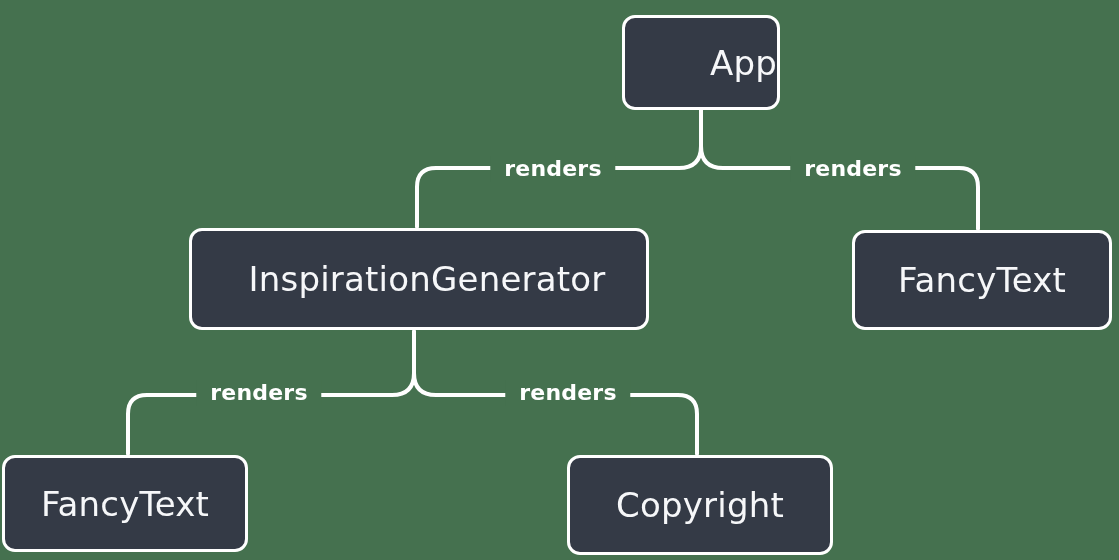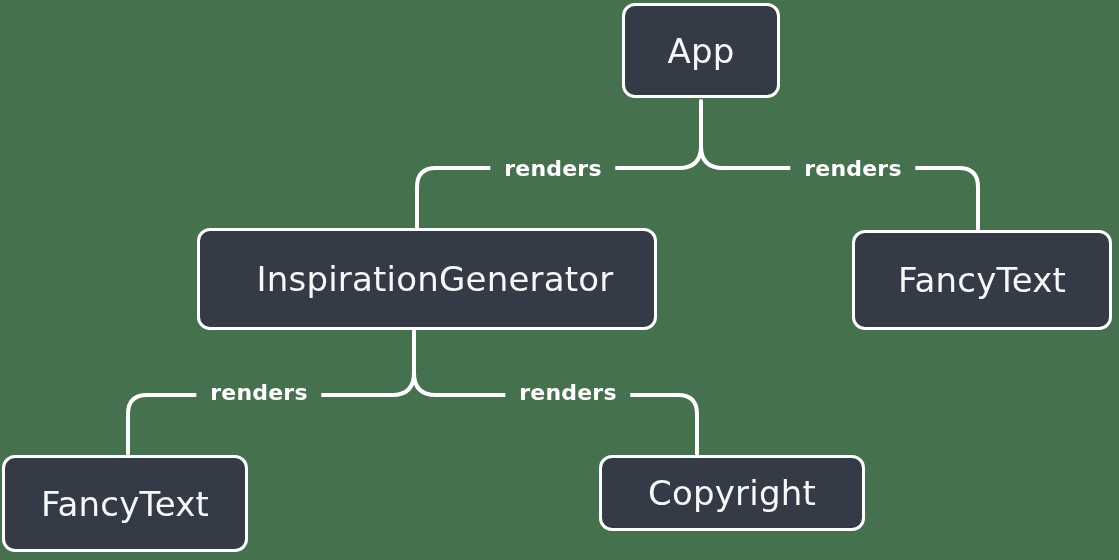--- a/index.html
+++ b/index.html
@@ -71,37 +71,37 @@
 
     <path d="M701 101 L701 146 Q701 168 679 168 L436 168 Q417 168 417 187 L417 227"></path>
 
     <path d="M701 146 Q701 168 723 168 L959 168 Q978 168 978 187 L978 229"></path>
 
     <path d="M414 331 L414 373 Q414 395 392 395 L147 395 Q128 395 128 414 L128 454"></path>
 
     <path d="M414 373 Q414 395 436 395 L678 395 Q697 395 697 414 L697 454"></path>
   </svg>
 
-  <div class="node" style="left:622px; top:3px; width:158px; height:95px;">
+  <div class="node" style="left:622px; top:15px; width:158px; height:95px;justify-content:flex-end;">
     <span>App</span>
   </div>
 
-  <div class="node" style="left:197px; top:228px; width:460px; height:102px;padding-left:16px;">
+  <div class="node" style="left:189px; top:228px; width:460px; height:102px;padding-left:16px;">
     <span>InspirationGenerator</span>
   </div>
 
   <div class="node" style="left:852px; top:230px; width:260px; height:100px;">
     <span>FancyText</span>
   </div>
 
   <div class="node" style="left:2px; top:455px; width:246px; height:97px;">
     <span>FancyText</span>
   </div>
 
-  <div class="node" style="left:567px; top:455px; width:266px; height:76px;margin-left:32px;">
+  <div class="node" style="left:567px; top:455px; width:266px; height:100px;">
     <span>Copyright</span>
   </div>
 
   <span class="edge-label" style="left:553px; top:169px;">renders</span>
 
   <span class="edge-label" style="left:853px; top:169px;">renders</span>
 
   <span class="edge-label" style="left:259px; top:393px;">renders</span>
 
   <span class="edge-label" style="left:568px; top:393px;">renders</span>

